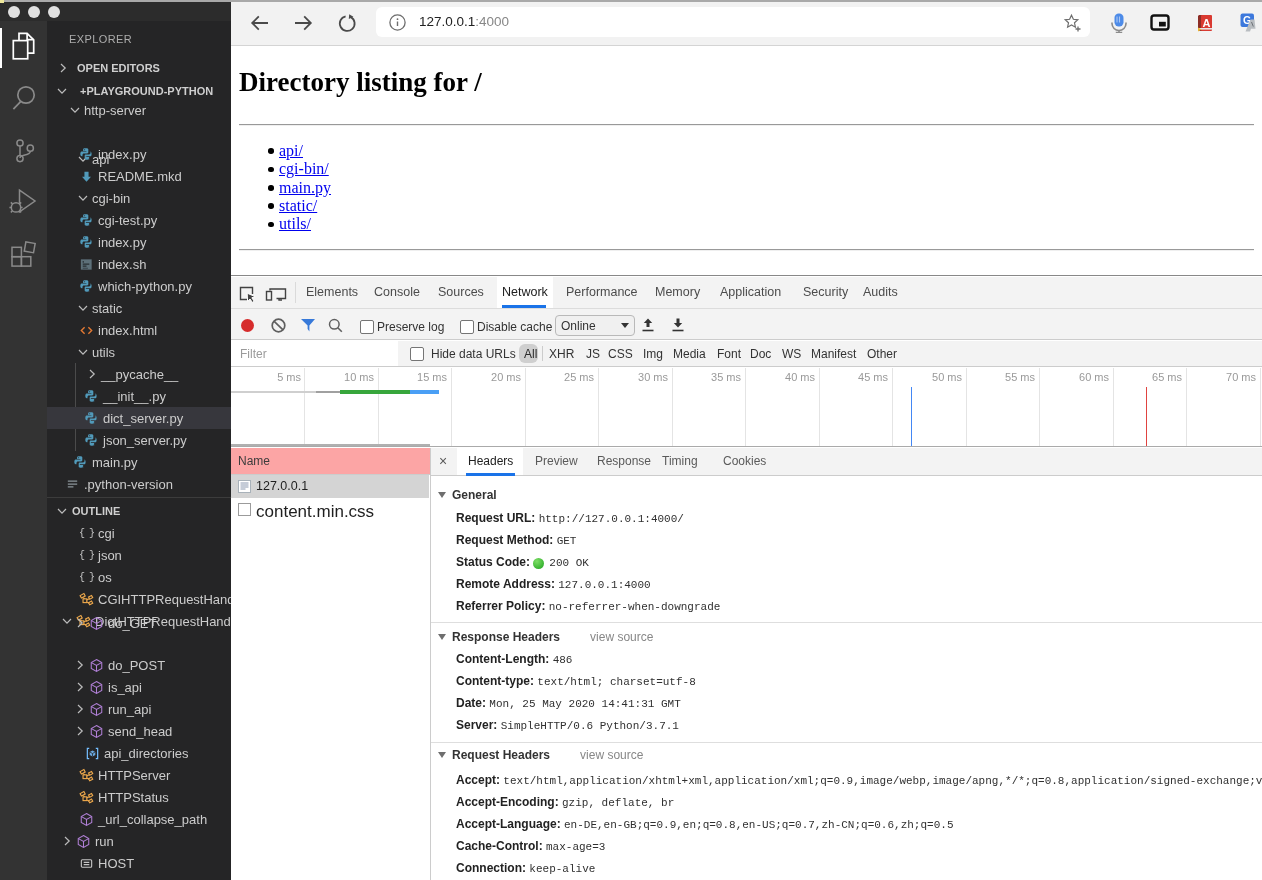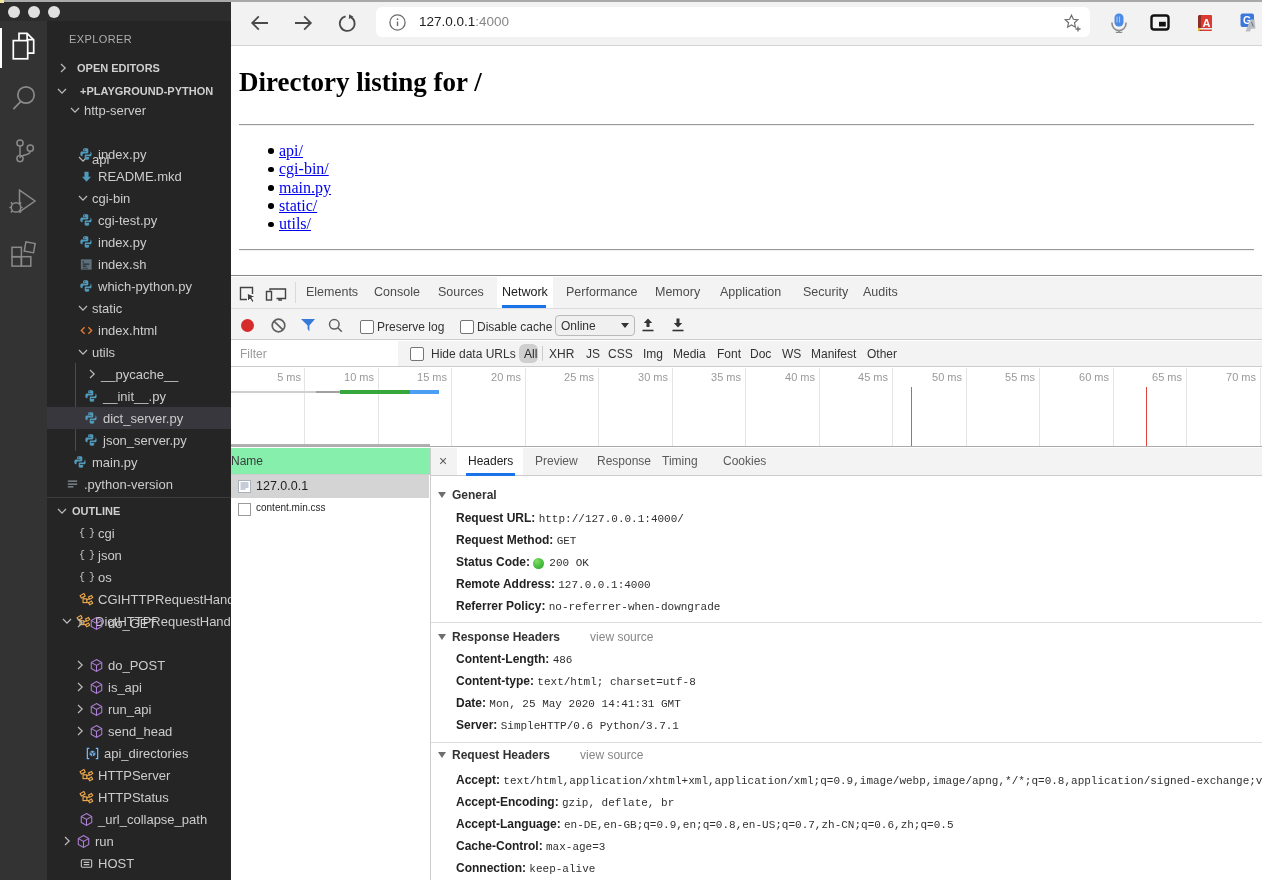--- a/index.html
+++ b/index.html
@@ -36,21 +36,21 @@
 #dtabs{position:absolute;left:0;top:1px;width:1031px;height:32px;background:#f3f3f3;border-bottom:1px solid #dcdcdc;box-sizing:border-box;}
 .dtab{position:absolute;top:0;height:31px;line-height:31px;font-size:12.5px;color:#4c4c4c;}
 #dbar2{position:absolute;left:0;top:33px;width:1031px;height:31px;background:#f3f3f3;border-bottom:1px solid #ccc;box-sizing:border-box;}
 #dbar3{position:absolute;left:0;top:65px;width:1031px;height:26px;background:#f3f3f3;border-bottom:1px solid #ccc;box-sizing:border-box;}
 .cb{position:absolute;width:12px;height:12px;border:1px solid #757575;border-radius:2px;background:#fff;}
 .lbl{position:absolute;font-size:12px;color:#333;}
 #overview{position:absolute;left:0;top:92px;width:1031px;height:79px;background:#fff;border-bottom:1px solid #aaa;box-sizing:border-box;}
 .gline{position:absolute;top:0;width:1px;height:78px;background:#e4e4e4;}
 .glab{position:absolute;top:3px;width:60px;text-align:right;font-size:11px;color:#999;}
 #nlist{position:absolute;left:0;top:172px;width:200px;height:433px;background:#fff;border-right:1px solid #ccc;box-sizing:border-box;}
-#nhead{position:absolute;left:0;top:0;width:199px;height:27px;background:#86efac;border-bottom:1px solid #ccc;box-sizing:border-box;line-height:26px;color:#3c3c3c;}
+#nhead{position:absolute;left:0;top:0;width:199px;height:27px;background:#fca5a5;border-bottom:1px solid #ccc;box-sizing:border-box;line-height:26px;padding-left:7px;color:#3c3c3c;}
 #hpane{position:absolute;left:200px;top:172px;width:831px;height:433px;background:#fff;}
 #htabs{position:absolute;left:0;top:0;width:832px;height:28px;background:#f3f3f3;border-bottom:1px solid #ccc;box-sizing:border-box;}
 .htab{position:absolute;top:0;height:27px;line-height:27px;font-size:12px;color:#5a5a5a;}
 .hsec{position:absolute;left:19px;font-weight:bold;font-size:12px;color:#333;}
 .hrow{position:absolute;left:25px;white-space:nowrap;font-size:12px;}
 .hname{font-weight:bold;color:#222;}
 .hval{font-family:"Liberation Mono",monospace;font-size:11px;color:#303030;}
 .tri{display:inline-block;width:0;height:0;border-left:4.5px solid transparent;border-right:4.5px solid transparent;border-top:6px solid #6e6e6e;margin-right:6px;position:relative;top:-1px;}
 .vsrc{font-size:12px;color:#878787;font-weight:normal;}
 .hsep{position:absolute;left:0;width:832px;height:1px;background:#dedede;}
@@ -504,21 +504,21 @@
         <svg class="abs" style="left:7px;top:5px" width="13" height="13">
               <rect x="0.5" y="0.5" width="12" height="12" fill="#fff" stroke="#a9b2ba"></rect>
               <path stroke="#8c99b0" stroke-width="1" d="M2.5 3h8M2.5 5h8M2.5 7h8M2.5 9h5"></path>
             </svg>
         <div class="abs" style="left:25px;top:4px;font-size:12.5px;color:#1f1f1f;">127.0.0.1</div>
       </div>
       <div class="abs" style="left:0;top:50px;width:198px;height:23px;">
         <svg class="abs" style="left:7px;top:5px" width="13" height="13">
               <rect x="0.5" y="0.5" width="12" height="12" fill="#fff" stroke="#9b9b9b"></rect>
             </svg>
-        <div class="abs" style="left:25px;top:4px;font-size:10px;color:#1f1f1f;">content.min.css</div>
+        <div class="abs" style="left:25px;top:4px;font-size:17px;color:#1f1f1f;">content.min.css</div>
       </div>
     </div>
     <div id="hpane">
       <div id="htabs">
         <div class="abs" style="left:8px;top:5px;font-size:14px;color:#5a5a5a;">×</div>
         <div class="abs" style="left:26px;top:0;width:66px;height:27px;background:#fff;"></div>
         <div class="htab" style="left:37px;color:#202020;">Headers</div>
         <div class="abs" style="left:35px;top:25px;width:49px;height:3px;background:#1a73e8;"></div>
         <div class="htab" style="left:104px">Preview</div>
         <div class="htab" style="left:166px">Response</div>

